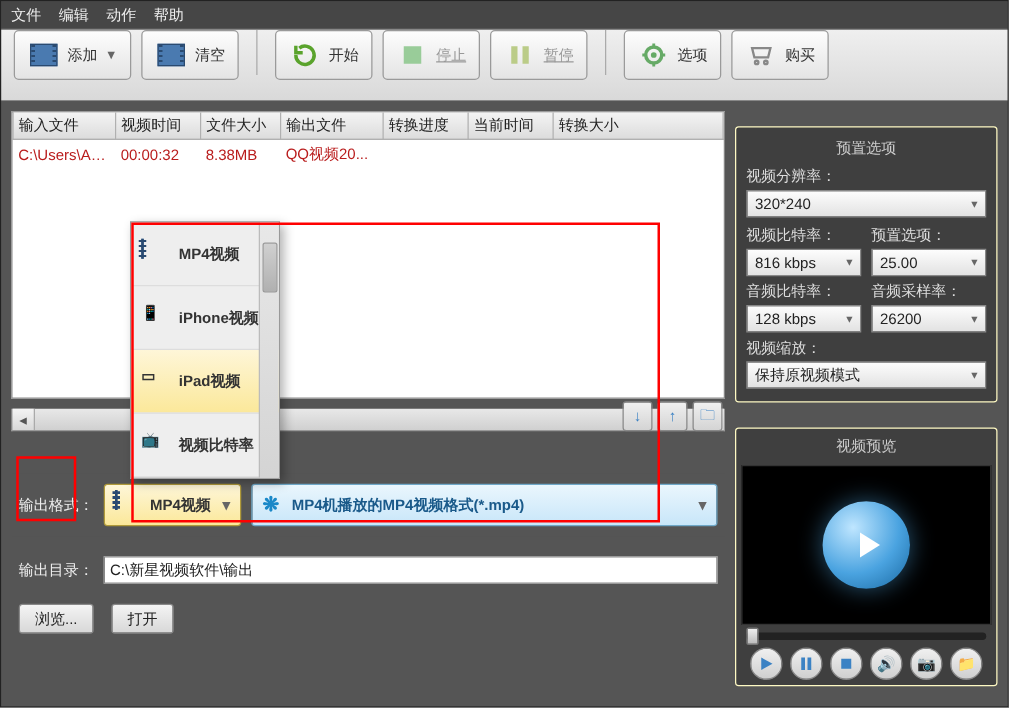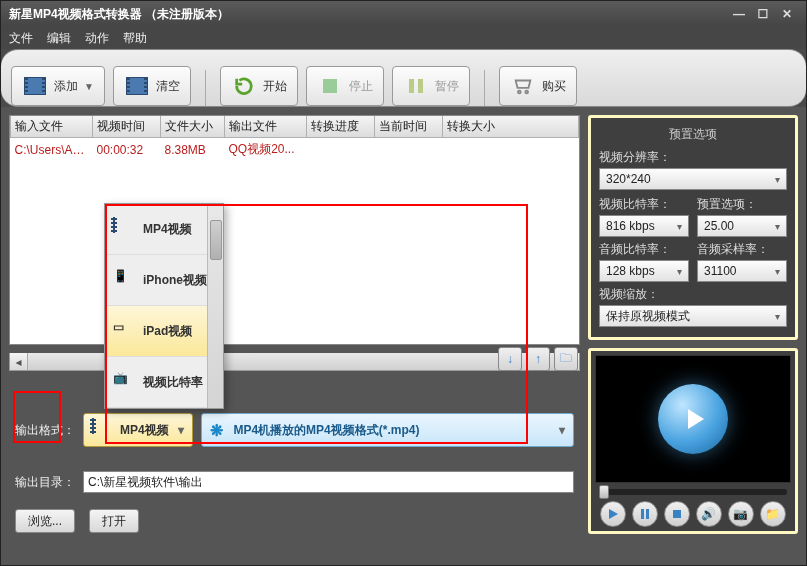--- a/index.html
+++ b/index.html
@@ -3,28 +3,28 @@
 <meta charset="utf-8">
 <style>
 * { margin: 0; padding: 0; box-sizing: border-box; font-family: "Microsoft YaHei", SimSun, sans-serif; font-size: 12px; }
 body { background: #ffffff; width: 807px; height: 566px; overflow: hidden; }
 .window { width: 807px; height: 566px; background: #4a4a4a; border: 1px solid #222; display: flex; flex-direction: column; }
 .titlebar { height: 26px; background: linear-gradient(#5a5a5a,#444); display: flex; align-items: center; padding: 0 8px; color: #fff; font-weight: bold; }
 .titlebar .spacer { flex: 1; }
 .winctrl { width: 22px; height: 16px; margin-left: 2px; display: inline-flex; align-items: center; justify-content: center; color: #ddd; cursor: pointer; }
 .menubar { height: 22px; background: #464646; display: flex; align-items: center; padding: 0 8px; color: #eee; gap: 14px; font-size: 12px; }
 .menubar span { cursor: pointer; }
-.toolbar { height: 58px; background: linear-gradient(#efefef,#d9d9d9); border-top: 1px solid #888; border-bottom: 1px solid #888; display: flex; align-items: flex-end; padding: 0 10px; gap: 8px; border-radius: 17px; }
+.toolbar { height: 58px; background: linear-gradient(#efefef,#d9d9d9); border-top: 1px solid #888; border-bottom: 1px solid #888; display: flex; align-items: flex-start; padding: 0 10px; gap: 8px; }
 .tbtn { height: 40px; background: linear-gradient(#fdfdfd,#e4e4e4); border: 1px solid #9a9a9a; border-radius: 4px; display: flex; align-items: center; padding: 0 10px; gap: 6px; cursor: pointer; color: #333; }
-.tbtn.disabled { color: #999; }
+.tbtn.disabled { color: #999; text-decoration: underline; }
 .tbtn .ticon { width: 26px; height: 26px; display: flex; align-items: center; justify-content: center; }
 .mainarea { flex: 1; background: #555; display: flex; padding: 8px; gap: 8px; }
 .leftcol { flex: 1; display: flex; flex-direction: column; gap: 8px; position: relative; }
 .rightcol { width: 210px; display: flex; flex-direction: column; gap: 8px; }
-.panel { background: #3f3f3f; border: 3px solid #fef9c3; border-radius: 3px; }
+.panel { background: #3f3f3f; border: 1px solid #fef9c3; border-radius: 3px; margin-top: 12px; }
 .filetable { background: #fff; border: 1px solid #888; height: 230px; }
 .filetable table { width: 100%; border-collapse: collapse; table-layout: fixed; }
 .filetable th { background: linear-gradient(#f4f4f4,#dcdcdc); border: 1px solid #b0b0b0; border-top: none; text-align: left; padding: 2px 4px; font-weight: normal; color: #222; font-size: 12px; }
 .filetable td { padding: 3px 4px; color: #b91c1c; font-size: 12px; white-space: nowrap; overflow: hidden; text-overflow: ellipsis; }
 .hscroll { height: 18px; background: linear-gradient(#e8e8e8,#d0d0d0); border: 1px solid #999; border-top: none; position: relative; display:flex; align-items:center; }
 .hscroll .arrow { width: 18px; height: 100%; display:flex;align-items:center;justify-content:center;background:linear-gradient(#f4f4f4,#d8d8d8);border-right:1px solid #aaa;color:#555; }
 .hscroll .arrow.r{border-left:1px solid #aaa;border-right:none;margin-left:auto;}
 .rightsmall { display: flex; gap: 4px; position:absolute; right:2px; top:232px; }
 .sqbtn { width: 24px; height: 24px; background: linear-gradient(#f0f0f0,#d4d4d4); border: 1px solid #888; border-radius: 3px; display:flex;align-items:center;justify-content:center;color:#3b82c4;cursor:pointer; }
 .outrow { display: flex; align-items: center; gap: 8px; padding: 8px 6px; background:#555; }
@@ -61,27 +61,20 @@
 .redbox.r1 { left:96px; top:89px; width:423px; height:240px; }
 .redbox.r2 { left:4px; top:276px; width:48px; height:52px; }
 .divider { width: 1px; height: 36px; background: #aaa; margin: 0 6px; }
 .iconwrap{width:22px;height:22px;display:inline-block;}
 </style>
 </head>
 <body>
 
 <div class="window">
 
-  <div class="titlebar">
-    <span>新星MP4视频格式转换器 （未注册版本）</span>
-    <div class="spacer"></div>
-    <div class="winctrl">—</div>
-    <div class="winctrl">☐</div>
-    <div class="winctrl">✕</div>
-  </div>
 
   <div class="menubar">
     <span>文件</span>
     <span>编辑</span>
     <span>动作</span>
     <span>帮助</span>
   </div>
 
   <div class="toolbar">
     <div class="tbtn">
@@ -117,20 +110,35 @@
     <div class="tbtn disabled">
       <span class="ticon">
           <svg width="18" height="18">
             <rect x="2" y="2" width="5" height="14" fill="#bc8"></rect>
             <rect x="11" y="2" width="5" height="14" fill="#bc8"></rect>
           </svg>
         </span>
       <span>暂停</span>
     </div>
     <div class="divider"></div>
+    <div class="tbtn">
+      <span class="ticon">
+          <svg width="22" height="22" viewBox="0 0 24 24">
+            <circle cx="12" cy="12" r="7" fill="none" stroke="#6a6" stroke-width="3"></circle>
+            <circle cx="12" cy="12" r="2.5" fill="#6a6"></circle>
+            <g stroke="#6a6" stroke-width="2.5">
+              <line x1="12" y1="2" x2="12" y2="6"></line>
+              <line x1="12" y1="18" x2="12" y2="22"></line>
+              <line x1="2" y1="12" x2="6" y2="12"></line>
+              <line x1="18" y1="12" x2="22" y2="12"></line>
+            </g>
+          </svg>
+        </span>
+      <span>选项</span>
+    </div>
     <div class="tbtn">
       <span class="ticon">
           <svg width="22" height="22" viewBox="0 0 24 24">
             <path fill="none" stroke="#888" stroke-width="2" d="M4 6h16l-2 8H6zM8 20a1.5 1.5 0 1 0 0-3 1.5 1.5 0 0 0 0 3zm8 0a1.5 1.5 0 1 0 0-3 1.5 1.5 0 0 0 0 3z"></path>
           </svg>
         </span>
       <span>购买</span>
     </div>
   </div>
 
@@ -255,33 +263,34 @@
           <div class="pcol">
             <span class="plabel">音频比特率：</span>
             <div class="pselect">
                 <span>128 kbps</span>
                 <span class="caret">▾</span>
               </div>
           </div>
           <div class="pcol">
             <span class="plabel">音频采样率：</span>
             <div class="pselect">
-                <span>31100</span>
+                <span>26200</span>
                 <span class="caret">▾</span>
               </div>
           </div>
         </div>
         <span class="plabel">视频缩放：</span>
         <div class="pselect">
             <span>保持原视频模式</span>
             <span class="caret">▾</span>
           </div>
       </div>
 
       <div class="panel preview">
+        <div class="phdr">视频预览</div>
         <div class="previewbox">
           <div class="playdisc">
             <svg width="26" height="26">
                 <polygon points="6,3 22,13 6,23" fill="#fff"></polygon>
               </svg>
           </div>
         </div>
         <div class="seek">
             <div class="knob"></div>
           </div>

